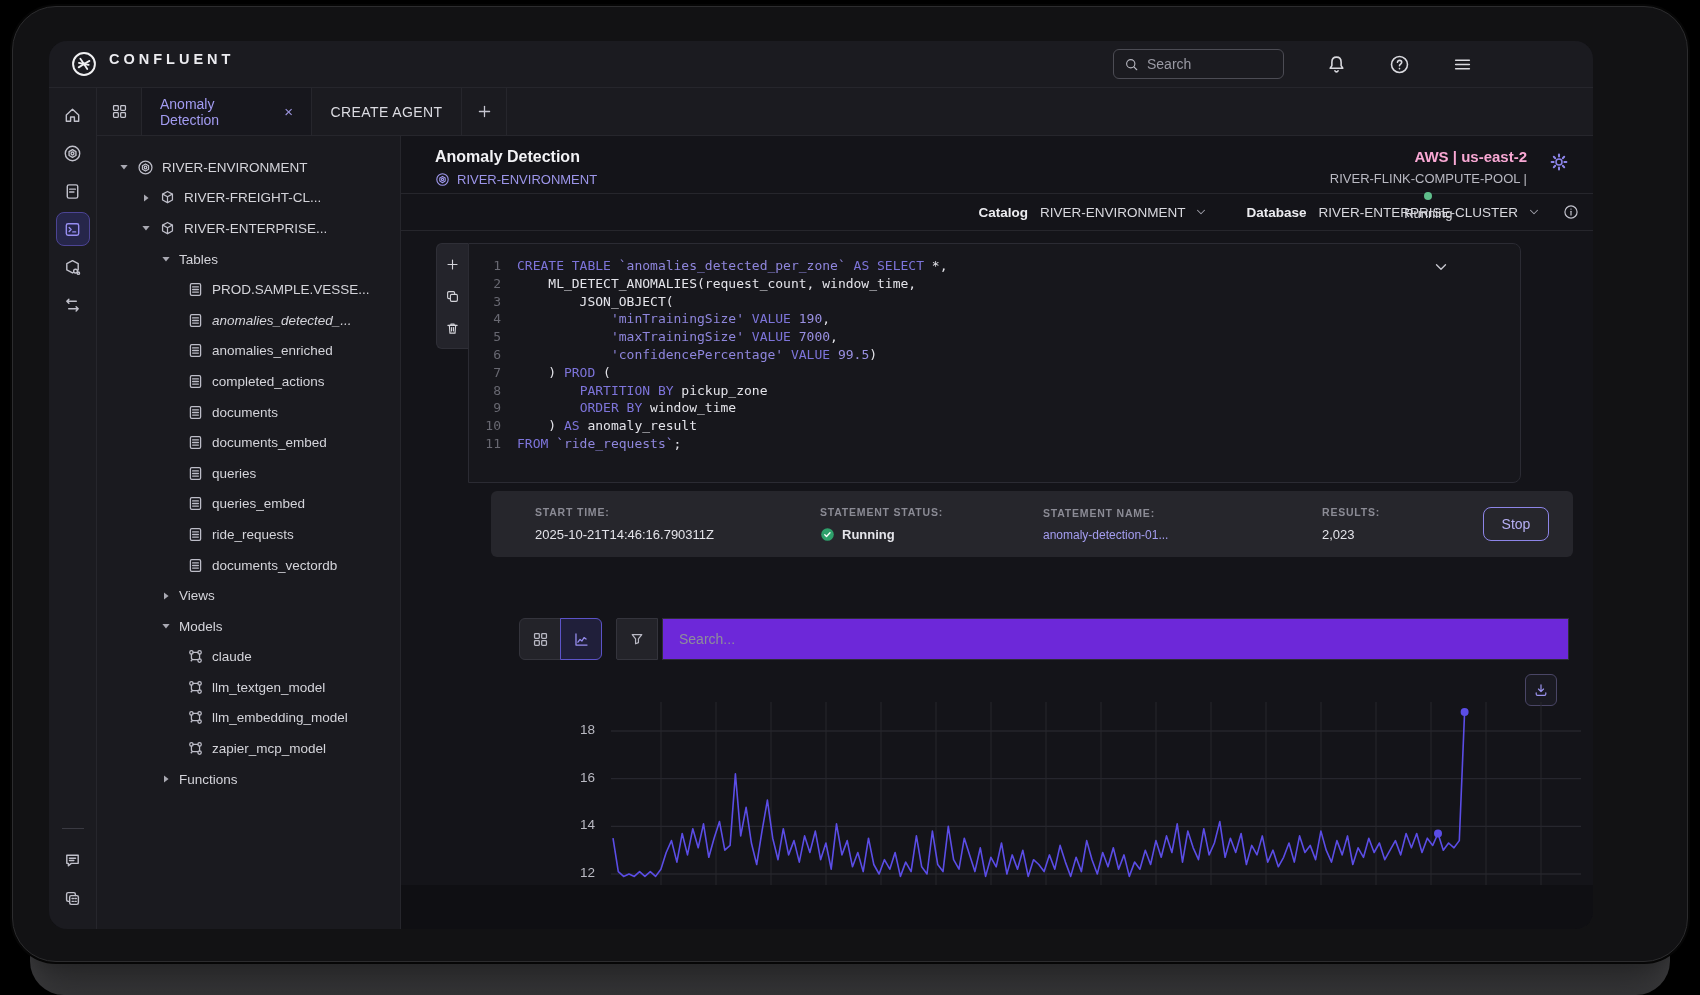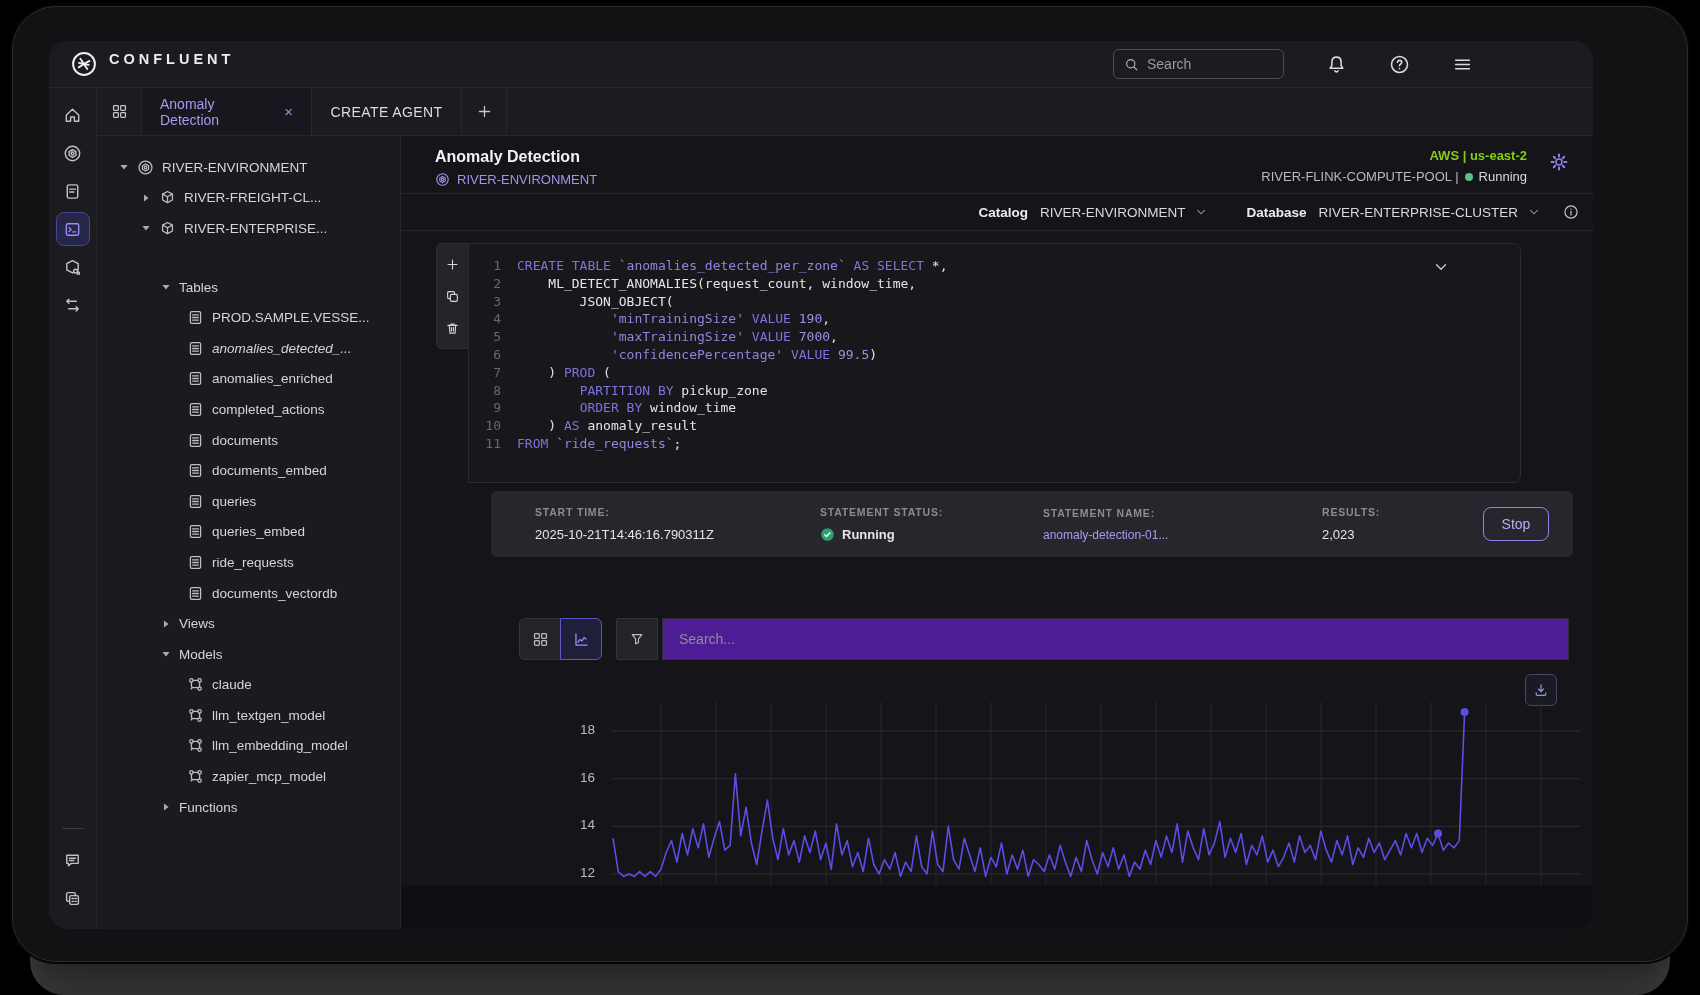--- a/index.html
+++ b/index.html
@@ -61,22 +61,22 @@
   .trow .caret { width:10px; height:10px; display:inline-flex; color:#a9a9b2; flex:0 0 auto; }
   .trow .ticon { width:17px; height:17px; display:inline-flex; color:#bdbdc8; flex:0 0 auto; }
 
   
   .content { position:absolute; left:352px; top:95px; right:0; bottom:0; background:#141419; overflow:hidden; }
   .pagehead { display:flex; align-items:flex-start; padding:12px 24px 0 34px; height:57px; }
   .ph-title { font-size:16px; font-weight:700; color:#f2f2f5; }
   .ph-env { margin-top:6px; display:flex; align-items:center; gap:7px; color:#9d96ea; font-size:13px; cursor:pointer; }
   .ph-env .env-ic { width:15px; height:15px; display:inline-flex; }
   .ph-right { margin-left:auto; text-align:right; }
-  .ph-provider { font-size:13px; font-weight:700; color:#84cc16; }
-  .ph-pool { margin-top:6px; font-size:13px; color:#b9b9c2; display:flex; align-items:center; gap:6px; justify-content:flex-end; }
+  .ph-provider { font-size:15px; font-weight:700; color:#f9a8d4; }
+  .ph-pool { margin-top:6px; font-size:13px; color:#b9b9c2; display:flex; align-items:center; gap:6px; justify-content:flex-end;flex-direction:column; }
   .gdot { width:8px; height:8px; border-radius:50%; background:#5fbd8b; display:inline-block; }
   .pool-status { color:#d8d8de; }
   .gear { width:20px; height:20px; display:inline-flex; color:#8d85ea; margin:4px 0 0 22px; cursor:pointer; }
 
   .catalogrow { height:38px; border-top:1px solid #26262c; border-bottom:1px solid #26262c;
     display:flex; align-items:center; justify-content:flex-end; padding-right:14px; }
   .cat-label { font-size:13.5px; font-weight:700; color:#ececf0; margin-right:12px; }
   .cat-label.db { margin-left:38px; }
   .cat-value { display:flex; align-items:center; gap:9px; font-size:13.5px; color:#d8d8de; cursor:pointer; }
   .chev { width:14px; height:14px; display:inline-flex; color:#a0a0aa; }
@@ -116,21 +116,21 @@
   .seg { display:flex; }
   .seg-btn { width:42px; height:42px; background:#232329; border:1px solid #34343c; display:flex;
     align-items:center; justify-content:center; color:#b9b9c4; cursor:pointer; }
   .seg-btn.first { border-radius:6px 0 0 6px; }
   .seg-btn.last { border-radius:0 6px 6px 0; margin-left:-1px; }
   .seg-btn.active { background:#201f3a; border-color:#5c53c8; color:#978ef2; position:relative; z-index:1; }
   .seg-btn svg { width:17px; height:17px; }
   .filter-btn { width:42px; height:42px; margin-left:14px; background:#232329; border:1px solid #34343c;
     border-radius:2px 0 0 2px; display:flex; align-items:center; justify-content:center; color:#b9b9c4; cursor:pointer; }
   .filter-btn svg { width:16px; height:16px; }
-  .results-search { flex:1; height:42px; margin-left:4px; background:#4c1d95; border:1px solid #2e2e36;
+  .results-search { flex:1; height:42px; margin-left:4px; background:#6d28d9; border:1px solid #2e2e36;
     color:#e0e0e6; padding-left:16px; font-size:14px; outline:none; font-family:"Liberation Sans",sans-serif; }
   .results-search::placeholder { color:#8e8e9a; }
 
   
   .chart-section { position:relative; margin-top:14px; height:255px; }
   .download-btn { position:absolute; top:0; right:36px; width:32px; height:32px; border-radius:6px;
     background:#1a1a22; border:1px solid #4a4666; color:#9b93ee; display:flex; align-items:center;
     justify-content:center; cursor:pointer; }
   .download-btn svg { width:16px; height:16px; }
   .ylabel { position:absolute; left:150px; width:44px; text-align:right; font-size:13.5px; color:#b9b9c2; }
@@ -325,21 +325,21 @@
               </svg>
             </span>
             <span class="ticon">
               <svg viewBox="0 0 20 20" width="100%" height="100%" fill="none" stroke="currentColor" stroke-width="1.5" stroke-linecap="round" stroke-linejoin="round">
                 <path d="M10 2.9 15.8 6v7L10 16.1 4.2 13V6z"></path>
                 <path d="M4.4 6.1 10 9.1l5.6-3M10 9.1v6.8"></path>
               </svg>
             </span>
             <span>RIVER-ENTERPRISE...</span>
           </div>
-          <div class="trow" style="padding-left: 64px; margin-top: 28px;">
+          <div class="trow" style="padding-left: 64px;">
             <span class="caret">
               <svg viewBox="0 0 10 10" width="100%" height="100%">
                 <polygon points="1.4,3 8.6,3 5,7.6" fill="currentColor"></polygon>
               </svg>
             </span>
             <span>Tables</span>
           </div>
           <div class="trow" style="padding-left: 90px;">
             <span class="ticon">
               <svg viewBox="0 0 20 20" width="100%" height="100%" fill="none" stroke="currentColor" stroke-width="1.5" stroke-linecap="round" stroke-linejoin="round">

